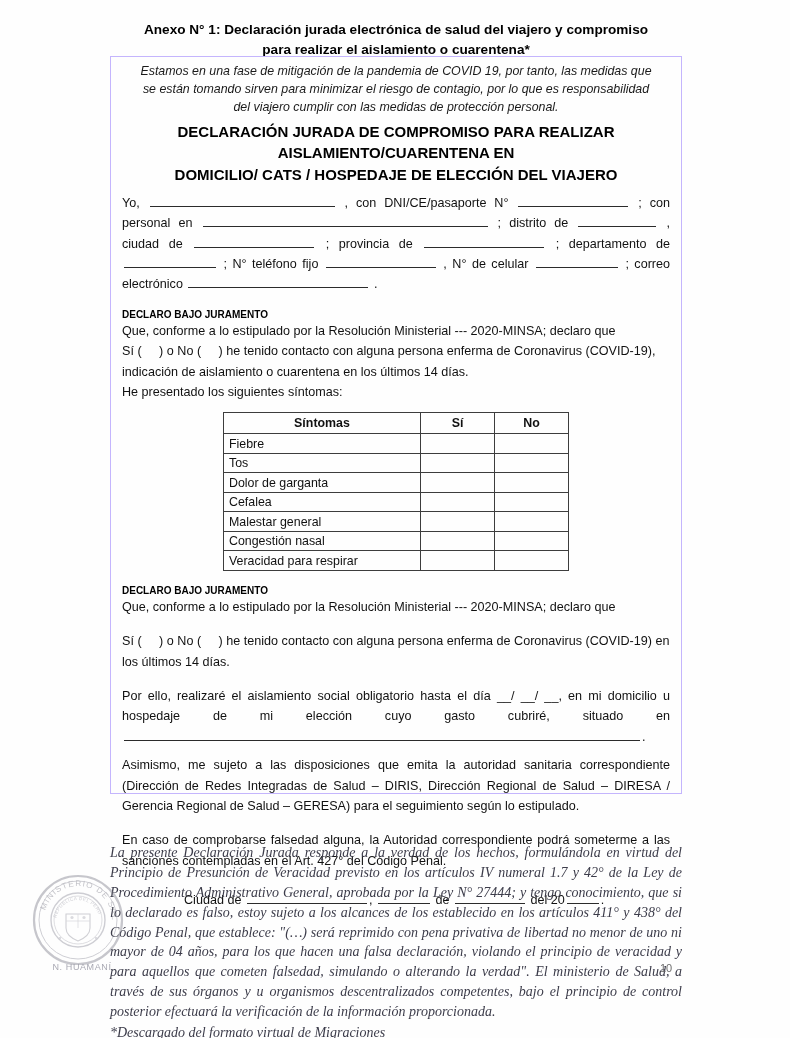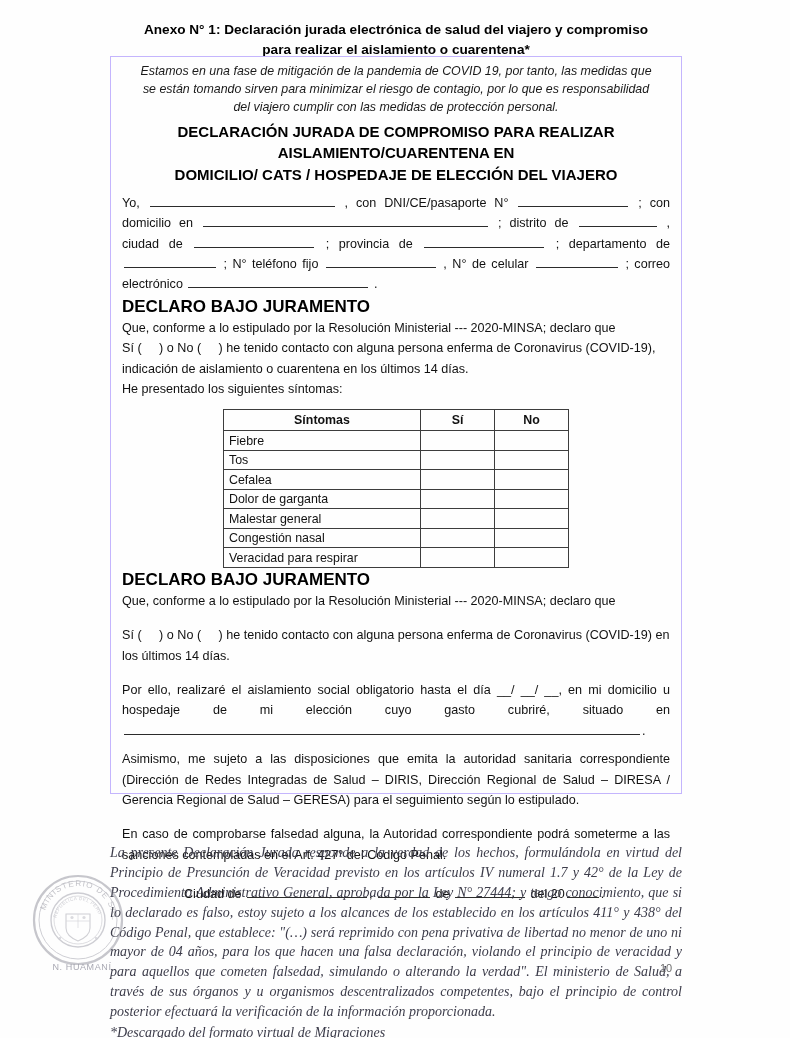--- a/index.html
+++ b/index.html
@@ -83,22 +83,22 @@
   .fill {
     display: inline-block;
     border-bottom: 1px solid #2b2b2b;
     vertical-align: baseline;
     height: 0.95em;
     margin: 0 2px;
   }
 
   .sec-head {
     font-weight: bold;
-    font-size: 17px;
-    margin-top: 2px;
+    font-size: 10px;
+    margin-top: 14px;
     margin-bottom: 1px;
     color: #000;
   }
 
   .gap-sm { height: 8px; }
   .gap-md { height: 14px; }
 
   
   .symptoms-wrap {
     margin-top: 10px;
@@ -212,21 +212,21 @@
 
     <div class="body-text">
       <div class="justify">
         <span>Yo,</span>
         <span class="fill" style="width:185px"></span>
         <span>, con  DNI/CE/pasaporte  N°</span>
         <span class="fill" style="width:110px"></span>
         <span>;  con</span>
       </div>
       <div class="justify">
-        <span>domicilio en</span>
+        <span>personal en</span>
         <span class="fill" style="width:285px"></span>
         <span>;  distrito de</span>
         <span class="fill" style="width:78px"></span>
         <span>,</span>
       </div>
       <div class="justify">
         <span>ciudad  de</span>
         <span class="fill" style="width:120px"></span>
         <span>;   provincia   de</span>
         <span class="fill" style="width:120px"></span>
@@ -275,26 +275,26 @@
             <td class="sym-name">Fiebre</td>
             <td class="sym-cell"></td>
             <td class="sym-cell"></td>
           </tr>
           <tr>
             <td class="sym-name">Tos</td>
             <td class="sym-cell"></td>
             <td class="sym-cell"></td>
           </tr>
           <tr>
+            <td class="sym-name">Dolor de garganta</td>
+            <td class="sym-cell"></td>
+            <td class="sym-cell"></td>
+          </tr>
+          <tr>
             <td class="sym-name">Cefalea</td>
-            <td class="sym-cell"></td>
-            <td class="sym-cell"></td>
-          </tr>
-          <tr>
-            <td class="sym-name">Dolor de garganta</td>
             <td class="sym-cell"></td>
             <td class="sym-cell"></td>
           </tr>
           <tr>
             <td class="sym-name">Malestar general</td>
             <td class="sym-cell"></td>
             <td class="sym-cell"></td>
           </tr>
           <tr>
             <td class="sym-name">Congestión nasal</td>

